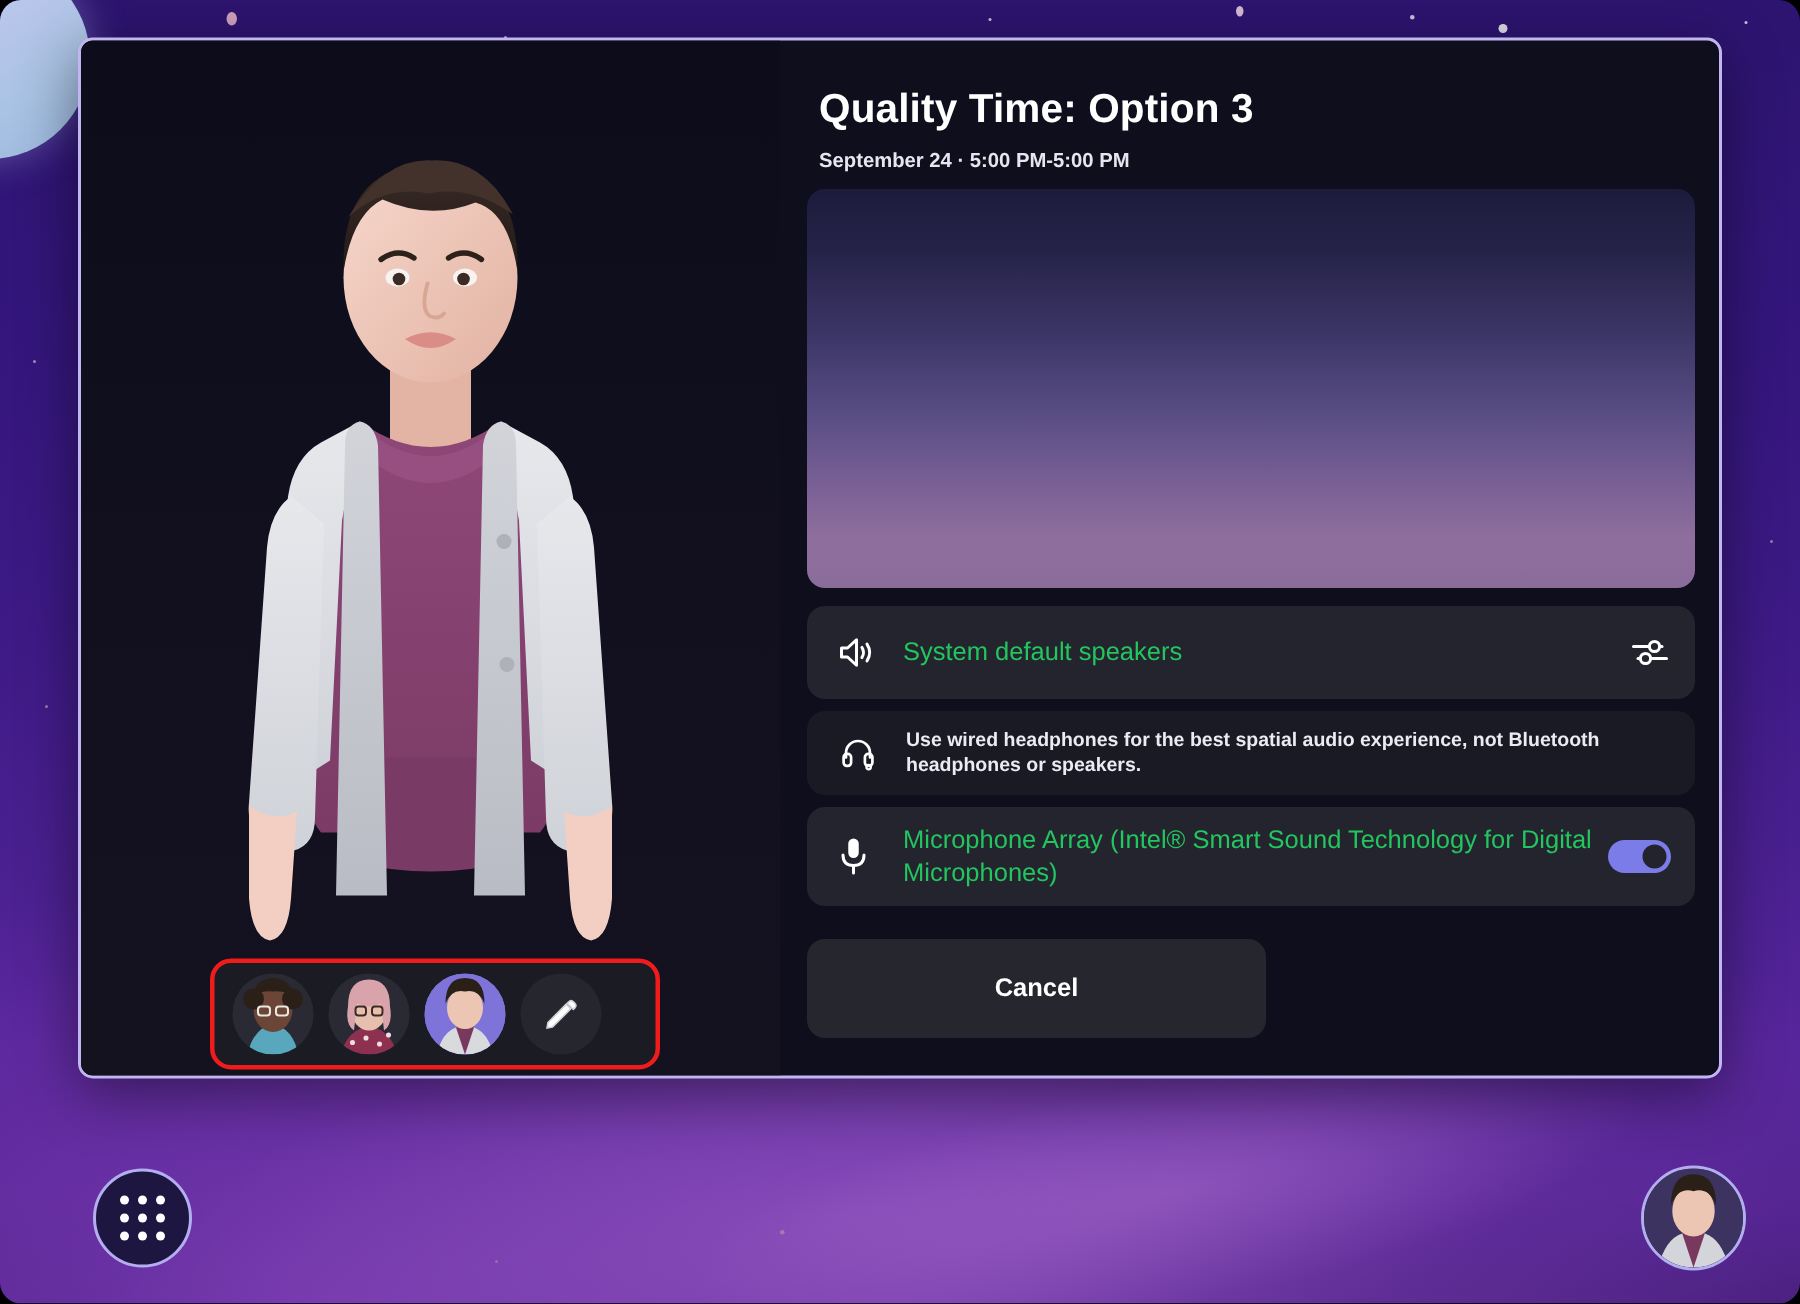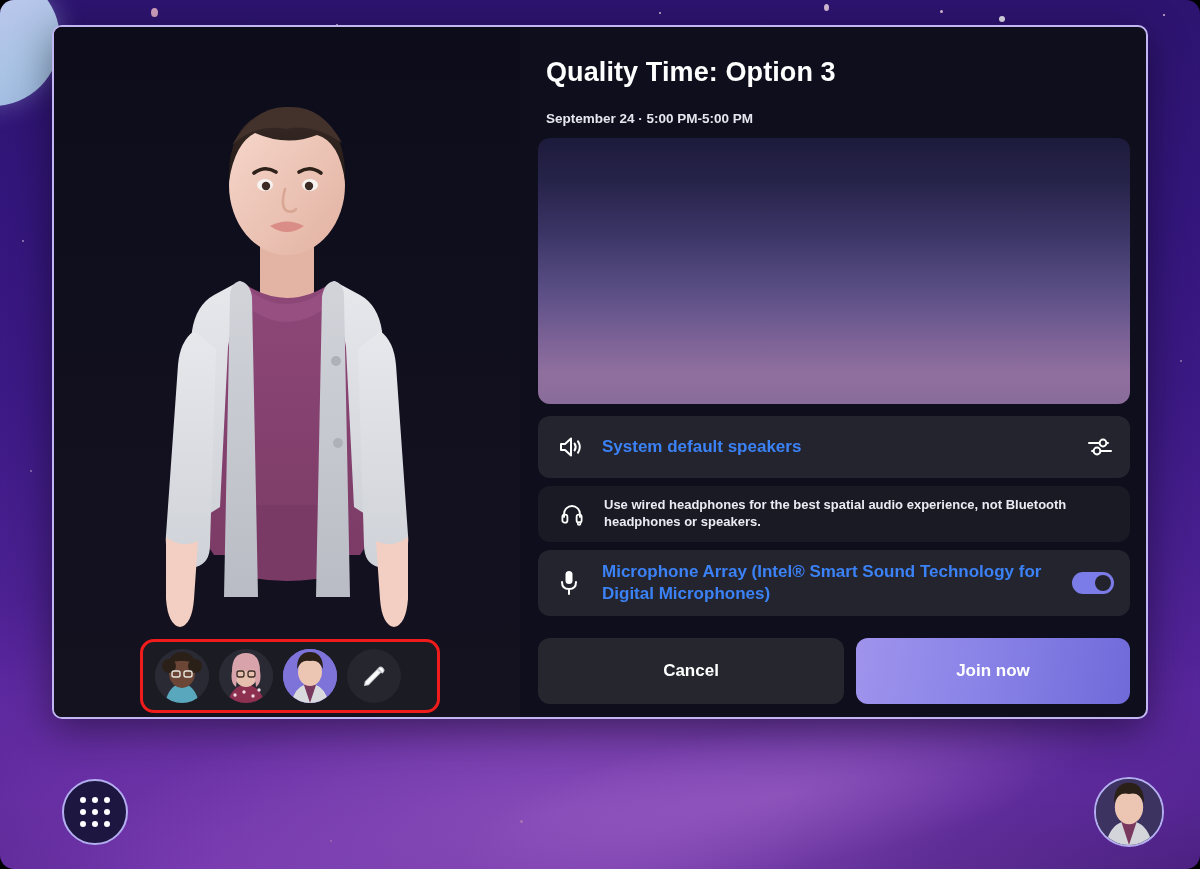--- a/index.html
+++ b/index.html
@@ -132,21 +132,21 @@
     padding: 22px 26px 12px 26px;
   }
   .meeting-title {
     color: #ffffff;
     font-size: 27px;
     font-weight: bold;
     letter-spacing: .1px;
     line-height: 1.15;
   }
   .meeting-time {
-    margin-top: 23px;
+    margin-top: 11px;
     color: #e6e6ef;
     font-size: 13.5px;
     font-weight: bold;
   }
 
   .preview {
     margin: 0 6px 0 18px;
     height: 266px;
     border-radius: 12px;
     background: linear-gradient(180deg,
@@ -174,23 +174,23 @@
 
   .row-icon {
     flex: 0 0 44px;
     display: flex;
     align-items: center;
     justify-content: flex-start;
     color: #ffffff;
   }
   .row-label {
     flex: 1;
-    color: #3b82f6;
+    color: #22c55e;
     font-size: 17px;
-    font-weight: bold;
+    font-weight: normal;
     line-height: 1.28;
     padding-right: 10px;
   }
   .row-label.small {
     font-size: 13px;
     font-weight: bold;
     color: #eceaf2;
     line-height: 1.3;
   }
   .row-action { flex: 0 0 auto; display: flex; align-items: center; }
@@ -455,21 +455,20 @@
           <span class="row-label">Microphone Array (Intel® Smart Sound Technology for Digital Microphones)</span>
           <span class="row-action">
             <span class="toggle"></span>
           </span>
         </div>
 
       </div>
 
       <div class="actions">
         <button class="btn btn-cancel">Cancel</button>
-        <button class="btn btn-join">Join now</button>
       </div>
 
     </div>
   </div>
 
   <div class="app-launcher">
     <span class="dot-grid">
       <i></i>
         <i></i>
         <i></i>

